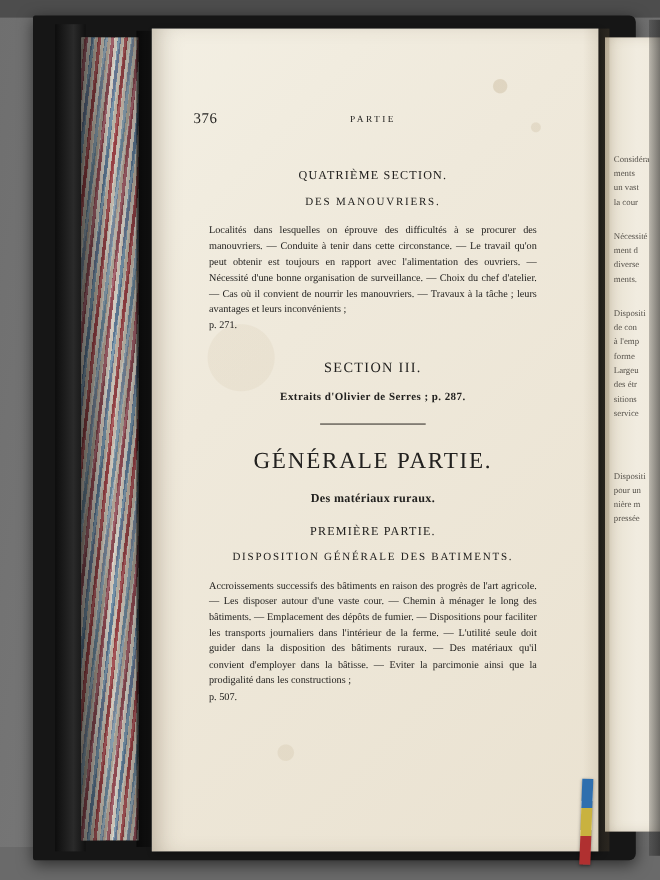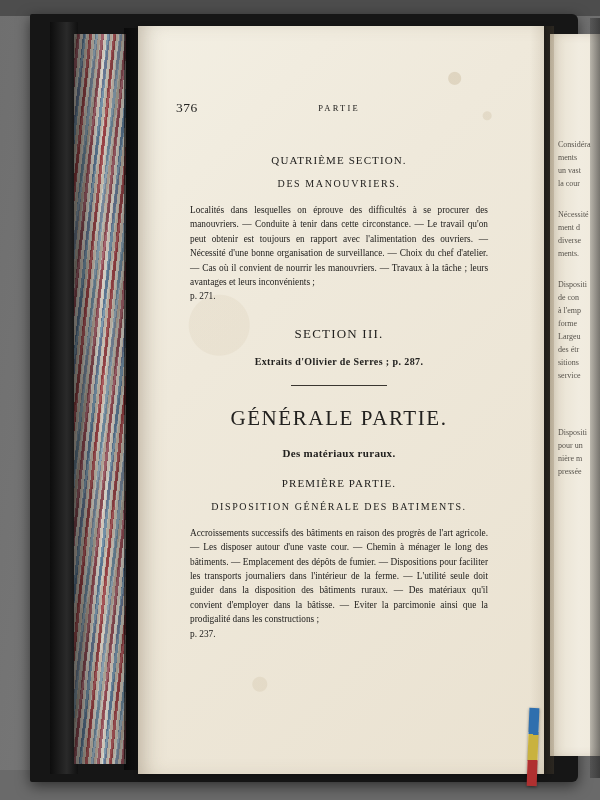--- a/index.html
+++ b/index.html
@@ -355,21 +355,21 @@
         <div class="rule"></div>
 
         <div class="part-title">GÉNÉRALE PARTIE.</div>
         <div class="part-sub">Des matériaux ruraux.</div>
 
         <div class="sec-head">PREMIÈRE PARTIE.</div>
         <div class="sub-head">DISPOSITION GÉNÉRALE DES BATIMENTS.</div>
 
         <p class="entry">
           <span>Accroissements successifs des bâtiments en raison des progrès de l'art agricole. — Les disposer autour d'une vaste cour. — Chemin à ménager le long des bâtiments. — Emplacement des dépôts de fumier. — Dispositions pour faciliter les transports journaliers dans l'intérieur de la ferme. — L'utilité seule doit guider dans la disposition des bâtiments ruraux. — Des matériaux qu'il convient d'employer dans la bâtisse. — Eviter la parcimonie ainsi que la prodigalité dans les constructions ;</span>
-          <span class="last-line">p. 237.</span>
+          <span class="last-line">p. 507.</span>
         </p>
 
       </div>
     </div>
 
     <div class="curl"></div>
     <div class="ribbon"></div>
 
   </div>
 </div>

